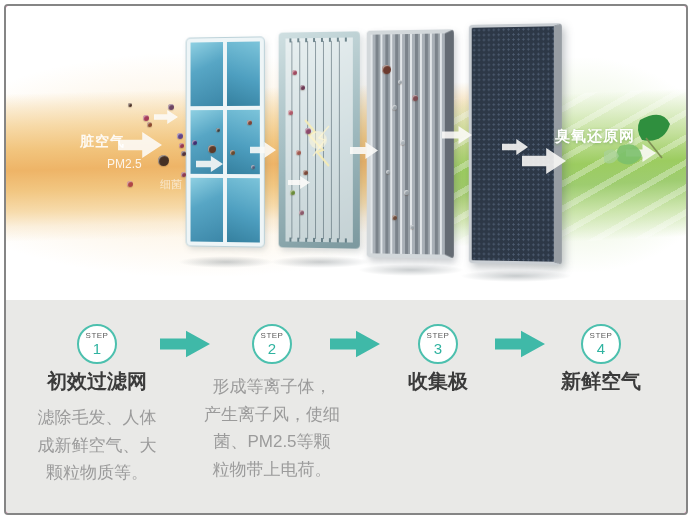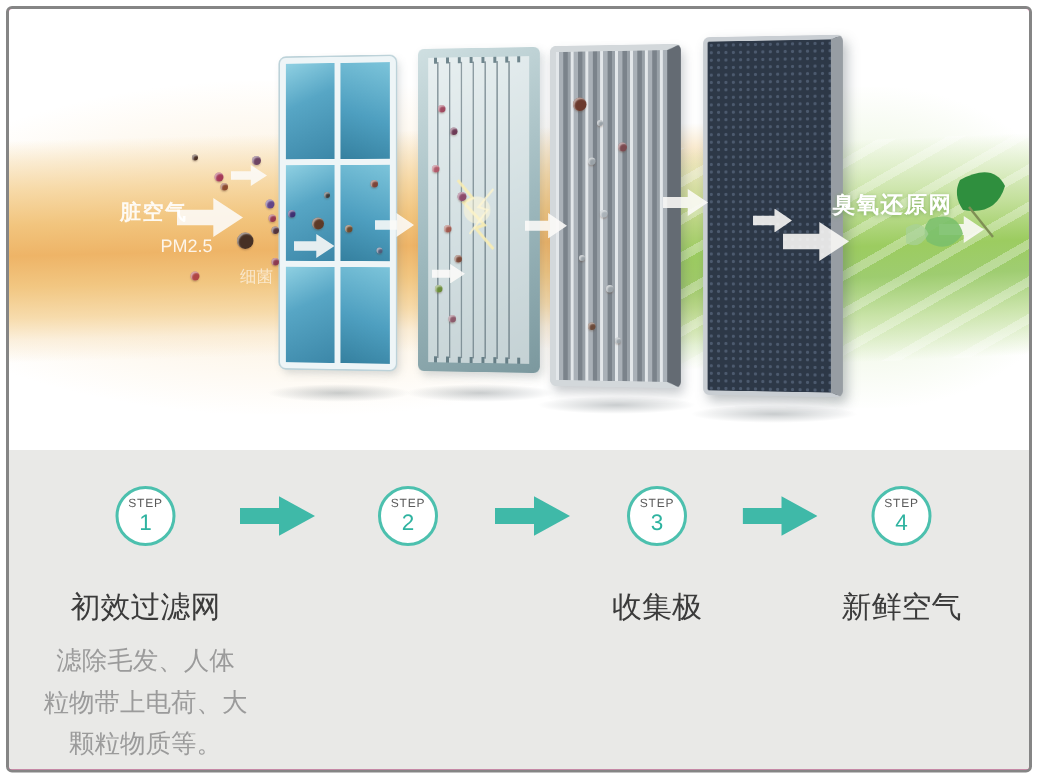--- a/index.html
+++ b/index.html
@@ -75,21 +75,21 @@
     box-shadow:inset 1px 1px 1px rgba(255,255,255,.55), 0 1px 1px rgba(90,60,40,.25); }
   .leaves { position:absolute; left:596px; top:98px; z-index:5; }
 
   
   .bottom { position:absolute; left:0; top:294px; width:100%; height:213px; background:#e9e9e7; }
   .step-col { position:absolute; top:0; height:100%; display:flex; flex-direction:column; align-items:center; padding-top:24px; }
   .step-circle { width:40px; height:40px; border-radius:50%; background:#fff; border:2px solid #4cc0ae;
     display:flex; flex-direction:column; align-items:center; justify-content:center; line-height:1; }
   .step-word { font-size:8px; color:#5a5a5a; letter-spacing:.5px; }
   .step-num { font-size:15px; color:#2fb3a0; margin-top:1px; }
-  .step-title { margin-top:27px; font-size:20px; font-weight:normal; color:#3b3b3b; white-space:nowrap; }
+  .step-title { margin-top:4px; font-size:20px; font-weight:bold; color:#3b3b3b; white-space:nowrap; }
   .step-desc { margin-top:9px; font-size:17px; line-height:1.62; color:#9b9b9b; text-align:center; white-space:pre-line; }
   .tarrow { position:absolute; width:50px; height:30px; background:#3fb9a8;
     clip-path:polygon(0 32%, 52% 32%, 52% 6%, 100% 50%, 52% 94%, 52% 68%, 0 68%); }
 </style>
 </head>
 <body>
 
 <div class="canvas">
   <div class="frame">
 
@@ -189,31 +189,35 @@
       </div>
 
     <div class="bottom">
       <div class="step-col" style="left:21px; width:140px;">
         <div class="step-circle">
           <span class="step-word">STEP</span>
           <span class="step-num">1</span>
         </div>
         <div class="step-title">初效过滤网</div>
         <div class="step-desc">滤除毛发、人体
-粒物带上电荷、大
+成新鲜空气、大
 颗粒物质等。</div>
       </div>
 
       <div class="tarrow" style="left:154px; top:29px;"></div>
 
       <div class="step-col" style="left:191px; width:150px;">
         <div class="step-circle">
           <span class="step-word">STEP</span>
           <span class="step-num">2</span>
         </div>
+        <div class="step-desc">形成等离子体，
+产生离子风，使细
+菌、PM2.5等颗
+粒物带上电荷。</div>
       </div>
 
       <div class="tarrow" style="left:324px; top:29px;"></div>
 
       <div class="step-col" style="left:357px; width:150px;">
         <div class="step-circle">
           <span class="step-word">STEP</span>
           <span class="step-num">3</span>
         </div>
         <div class="step-title">收集极</div>

